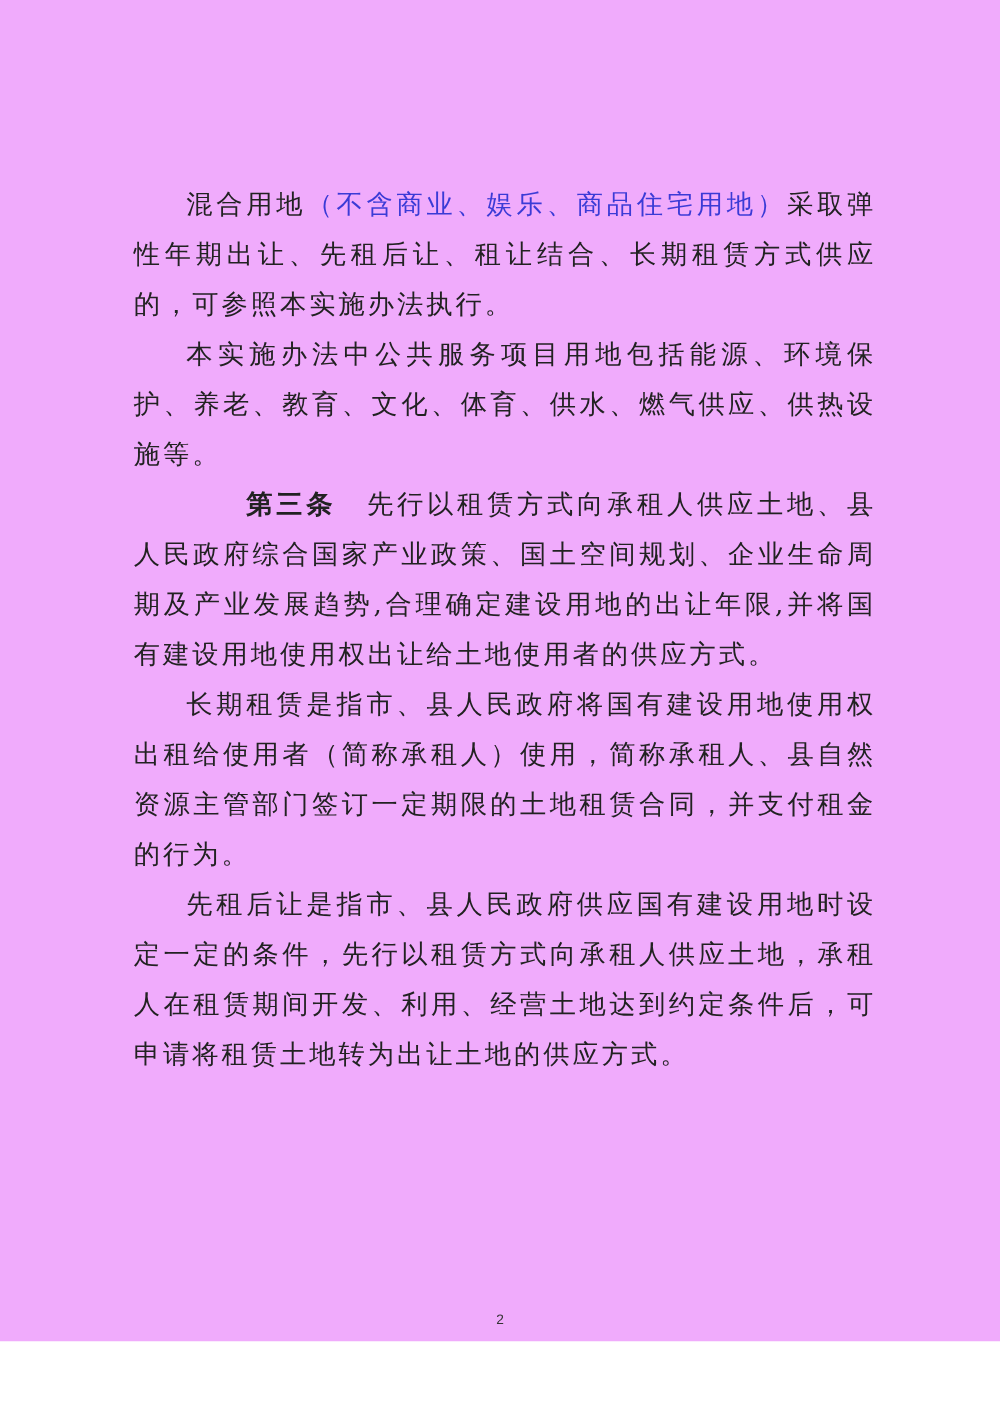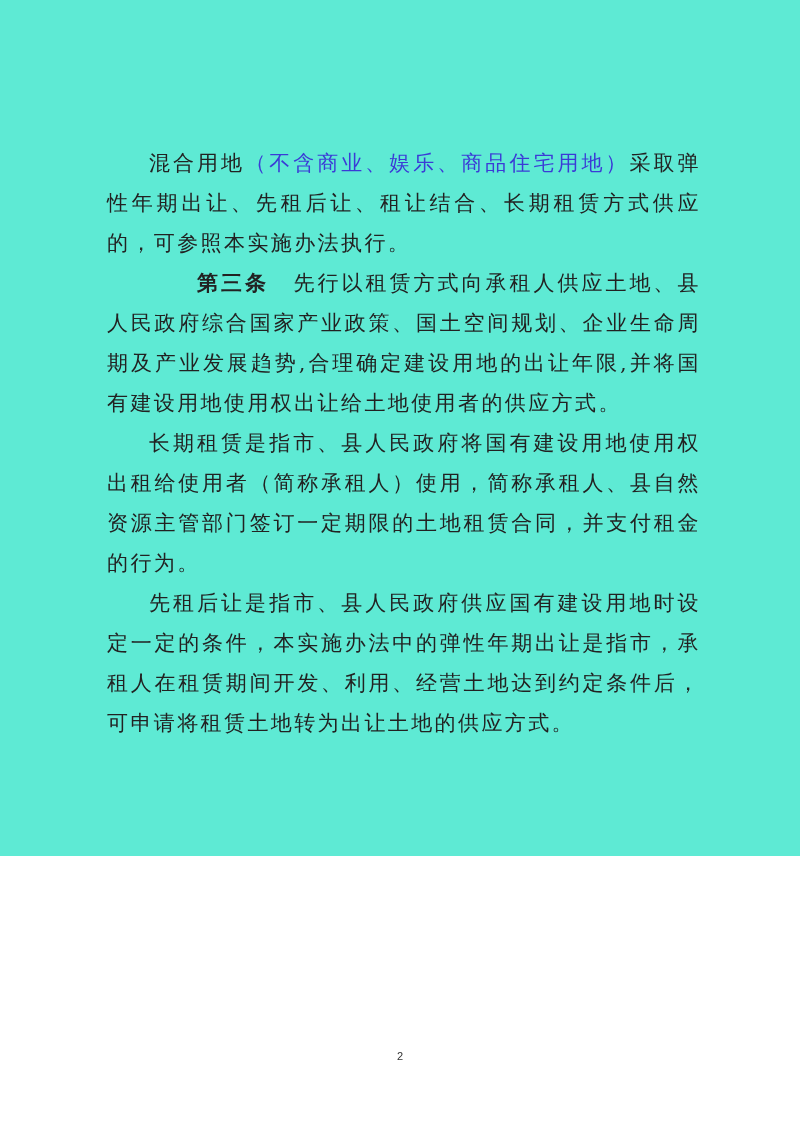--- a/index.html
+++ b/index.html
@@ -1,39 +1,40 @@
 <!DOCTYPE html>
 <html><head>
 <meta charset="utf-8">
 <style>
   html, body { margin: 0; padding: 0; background: #ffffff; }
   body { width: 800px; height: 1132px; position: relative; overflow: hidden;
          font-family: "DejaVu Serif", "Liberation Serif", serif; color: #222; }
-  .page { position: absolute; left: 0; top: 0; width: 800px; height: 856px; background: #5eead4; text-decoration: underline; }
+  .page { position: absolute; left: 0; top: 0; width: 800px; height: 1073px; background: #f0abfc; text-decoration: underline; }
   .content { position: absolute; left: 107px; top: 143px; width: 594px; }
   .para { margin: 0; font-size: 21px; line-height: 40px; letter-spacing: 2.4px;
           text-align: justify; text-indent: 42px; word-break: break-all; }
   .para .blue { color: #3b3bd6; }
   .para .bold { font-weight: bold; font-family: "DejaVu Sans", sans-serif; margin-left: 48px; }
   .gap { display: inline-block; width: 24px; }
   .page-number { position: absolute; left: 0; width: 800px; top: 1050px; text-align: center;
                  font-family: "Liberation Sans", sans-serif; font-size: 11px; color: #333; }
 </style>
 </head>
 <body>
 
 <div class="page">
   <div class="content">
 
     <p class="para"><span>混合用地</span><span class="blue">（不含商业、娱乐、商品住宅用地）</span><span>采取弹性年期出让、先租后让、租让结合、长期租赁方式供应的，可参照本实施办法执行。</span></p>
 
+    <p class="para"><span>本实施办法中公共服务项目用地包括能源、环境保护、养老、教育、文化、体育、供水、燃气供应、供热设施等。</span></p>
 
     <p class="para"><span class="bold">第三条</span><span class="gap"></span><span>先行以租赁方式向承租人供应土地、县人民政府综合国家产业政策、国土空间规划、企业生命周期及产业发展趋势,合理确定建设用地的出让年限,并将国有建设用地使用权出让给土地使用者的供应方式。</span></p>
 
     <p class="para"><span>长期租赁是指市、县人民政府将国有建设用地使用权出租给使用者（简称承租人）使用，简称承租人、县自然资源主管部门签订一定期限的土地租赁合同，并支付租金的行为。</span></p>
 
-    <p class="para"><span>先租后让是指市、县人民政府供应国有建设用地时设定一定的条件，本实施办法中的弹性年期出让是指市，承租人在租赁期间开发、利用、经营土地达到约定条件后，可申请将租赁土地转为出让土地的供应方式。</span></p>
+    <p class="para"><span>先租后让是指市、县人民政府供应国有建设用地时设定一定的条件，先行以租赁方式向承租人供应土地，承租人在租赁期间开发、利用、经营土地达到约定条件后，可申请将租赁土地转为出让土地的供应方式。</span></p>
 
 
   </div>
 
   <div class="page-number">2</div>
 </div>
 
 </body></html>

